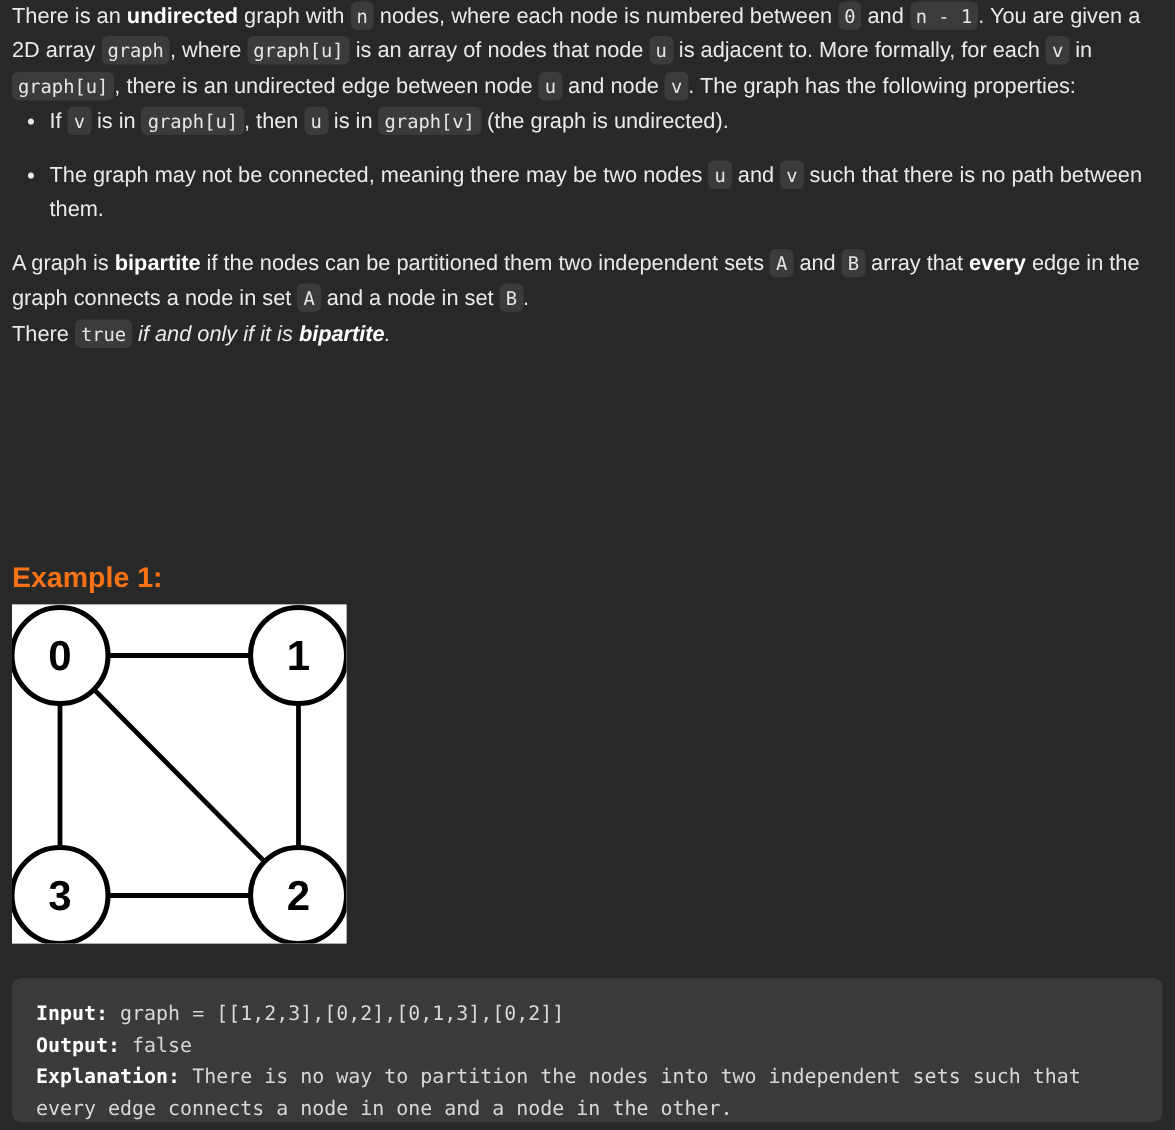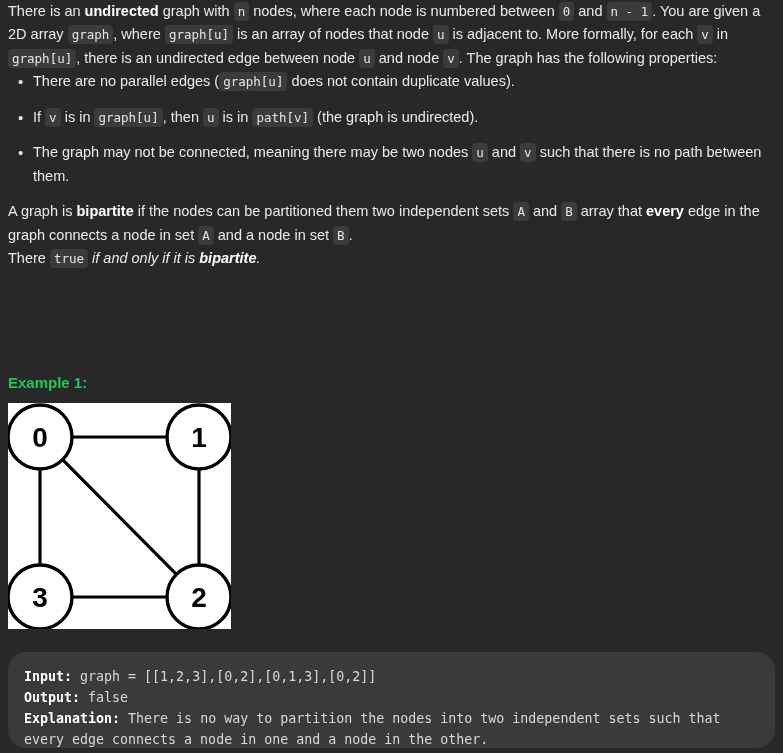--- a/index.html
+++ b/index.html
@@ -60,22 +60,22 @@
     top: 0;
     color: #e8e8e8;
     font-size: 15px;
     line-height: 1.62;
   }
   .bipartite-def { margin-top: 6px; margin-bottom: 12px; }
   .return-line { margin-top: 0px; margin-bottom: 0px; }
 
   .example-title {
     font-weight: bold;
-    color: #22c55e;
-    font-size: 15px;
+    color: #f97316;
+    font-size: 19px;
     position: absolute;
     left: 8px;
     top: 371px;
     text-align: center;
   }
 
   .graph-figure {
     position: absolute;
     left: 8px;
     top: 403px;
@@ -85,21 +85,21 @@
   }
   .graph-figure svg { display: block; }
 
   .code-block {
     position: absolute;
     left: 8px;
     top: 652px;
     width: 767px;
     height: 96px;
     background: #3a3a3a;
-    border-radius: 18px;
+    border-radius: 6px;
     padding: 14px 16px 12px 16px;
     font-family: "DejaVu Sans Mono", "Liberation Mono", monospace;
     font-size: 13.3px;
     line-height: 1.58;
     color: #d8d8d8;
     white-space: pre-wrap;
   }
   .code-block .lbl {
     font-weight: bold;
     color: #ffffff;
@@ -107,22 +107,21 @@
   .code-line { display: block; }
 </style>
 </head>
 <body>
 
 <div class="page">
 
   <p class="para intro"><span>There is an </span><b>undirected</b><span> graph with </span><code>n</code><span> nodes, where each node is numbered between </span><code>0</code><span> and </span><code>n - 1</code><span>. You are given a 2D array </span><code>graph</code><span>, where </span><code>graph[u]</code><span> is an array of nodes that node </span><code>u</code><span> is adjacent to. More formally, for each </span><code>v</code><span> in </span><code>graph[u]</code><span>, there is an undirected edge between node </span><code>u</code><span> and node </span><code>v</code><span>. The graph has the following properties:</span></p>
 
   <ul class="props">
-    <li><span>There are no parallel edges (</span><code>graph[u]</code><span> does not contain duplicate values).</span></li>
-    <li><span>If </span><code>v</code><span> is in </span><code>graph[u]</code><span>, then </span><code>u</code><span> is in </span><code>path[v]</code><span> (the graph is undirected).</span></li>
+    <li><span>If </span><code>v</code><span> is in </span><code>graph[u]</code><span>, then </span><code>u</code><span> is in </span><code>graph[v]</code><span> (the graph is undirected).</span></li>
     <li><span>The graph may not be connected, meaning there may be two nodes </span><code>u</code><span> and </span><code>v</code><span> such that there is no path between them.</span></li>
   </ul>
 
   <p class="para bipartite-def"><span>A graph is </span><b>bipartite</b><span> if the nodes can be partitioned them two independent sets </span><code>A</code><span> and </span><code>B</code><span> array that </span><b>every</b><span> edge in the graph connects a node in set </span><code>A</code><span> and a node in set </span><code>B</code><span>.</span></p>
 
   <p class="para return-line"><span>There </span><code>true</code><em> if and only if it is </em><em><b>bipartite</b></em><em>.</em></p>
 
   <div class="example-title">Example 1:</div>
 
   <div class="graph-figure">

